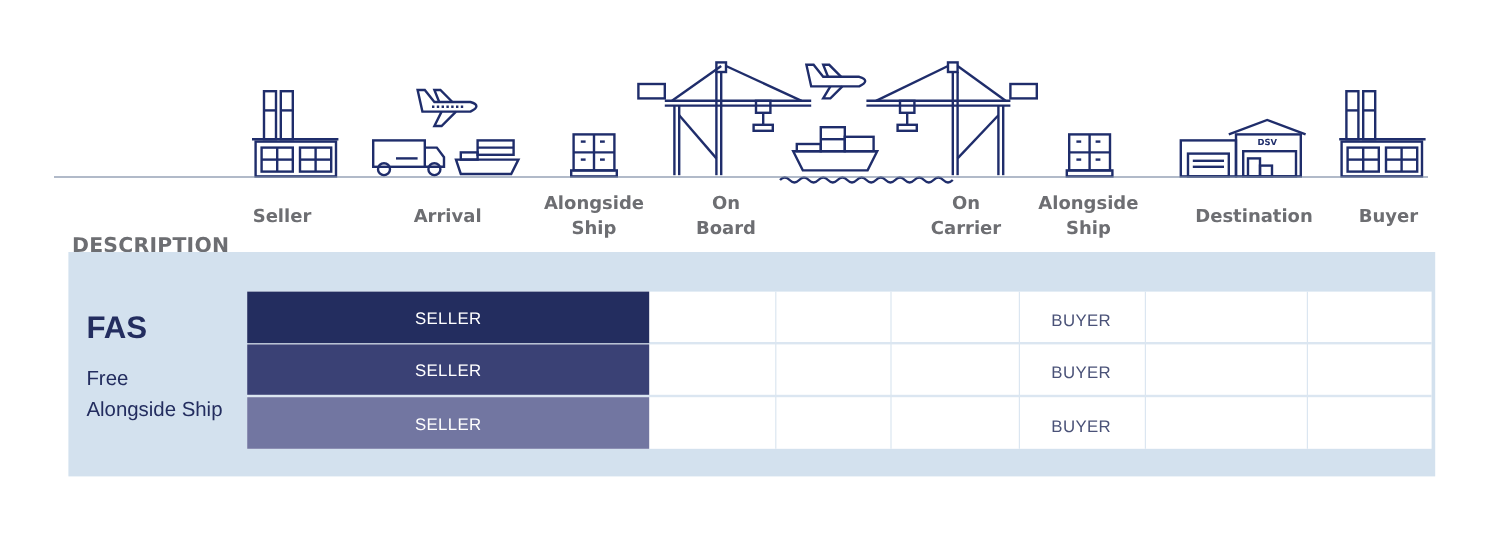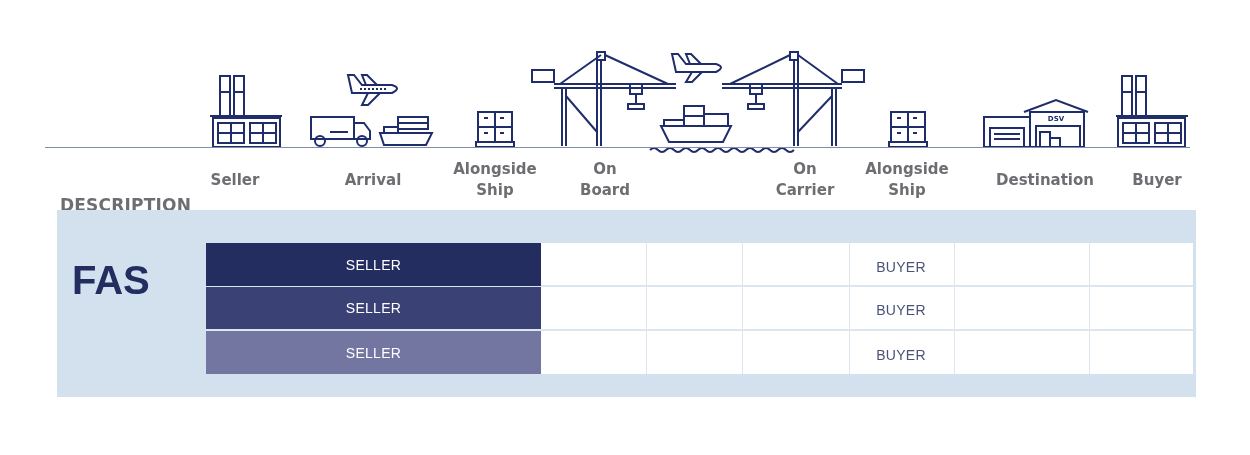--- a/index.html
+++ b/index.html
@@ -1,21 +1,21 @@
 <!DOCTYPE html>
 <html><head>
 <meta charset="utf-8">
 <style>
   html,body{margin:0;padding:0;background:#ffffff;}
   body{width:1250px;height:455px;position:relative;overflow:hidden;font-family:"DejaVu Sans","Liberation Sans",sans-serif;}
   .baseline{position:absolute;left:45px;top:147px;width:1145px;height:1px;background:#7f8ea6;}
   .hdr{position:absolute;color:#6d6e72;font-weight:bold;font-size:15px;text-align:center;line-height:21px;font-family:"DejaVu Sans",sans-serif;}
   .desc{position:absolute;left:60px;top:170px;font-size:17px;font-weight:bold;color:#6d6e72;letter-spacing:0.2px;margin-top:25px;}
   .band{position:absolute;left:57px;top:210px;width:1139px;height:187px;background:#d3e1ee;}
-  .fas{position:absolute;left:72px;top:258px;font-size:40px;font-weight:bold;color:#232d5f;font-family:"Liberation Sans",sans-serif;}
+  .fas{position:absolute;left:72px;top:258px;font-size:26px;font-weight:bold;color:#232d5f;font-family:"Liberation Sans",sans-serif;}
   .fasname{position:absolute;left:72px;top:303px;font-size:17px;line-height:26px;color:#232d5f;font-family:"Liberation Sans",sans-serif;}
   .grid{position:absolute;left:206px;top:243px;width:987px;height:131px;background:#ffffff;}
   .vline{position:absolute;top:0;width:1px;height:131px;background:#dbe6f1;}
   .hline{position:absolute;left:0;width:987px;height:2px;background:#dbe6f1;}
   .sbar{position:absolute;left:0;width:335px;display:flex;align-items:center;justify-content:center;color:#ffffff;font-size:14px;font-family:"Liberation Sans",sans-serif;letter-spacing:0.3px;}
   .buyer{position:absolute;left:643px;width:104px;text-align:center;color:#4a5278;font-size:14px;font-family:"Liberation Sans",sans-serif;letter-spacing:0.3px;}
   svg.icons{position:absolute;left:0;top:0;}
   .ic{fill:none;stroke:#1f2d6b;stroke-width:2;}
 </style>
 </head>
@@ -189,20 +189,22 @@
 <div class="hdr" style="left:984px;top:170px;width:110px;text-align:right;">
   <div>Destination</div>
 </div>
 <div class="hdr" style="left:1124px;top:170px;width:66px;">
   <div>Buyer</div>
 </div>
 
 <div class="band"></div>
 <div class="fas">FAS</div>
 <div class="fasname">
+  <div>Free</div>
+  <div>Alongside Ship</div>
 </div>
 
 <div class="grid">
   <div class="vline" style="left:440px"></div>
   <div class="vline" style="left:536px"></div>
   <div class="vline" style="left:643px"></div>
   <div class="vline" style="left:748px"></div>
   <div class="vline" style="left:883px"></div>
   <div class="hline" style="top:42px"></div>
   <div class="hline" style="top:86px"></div>

